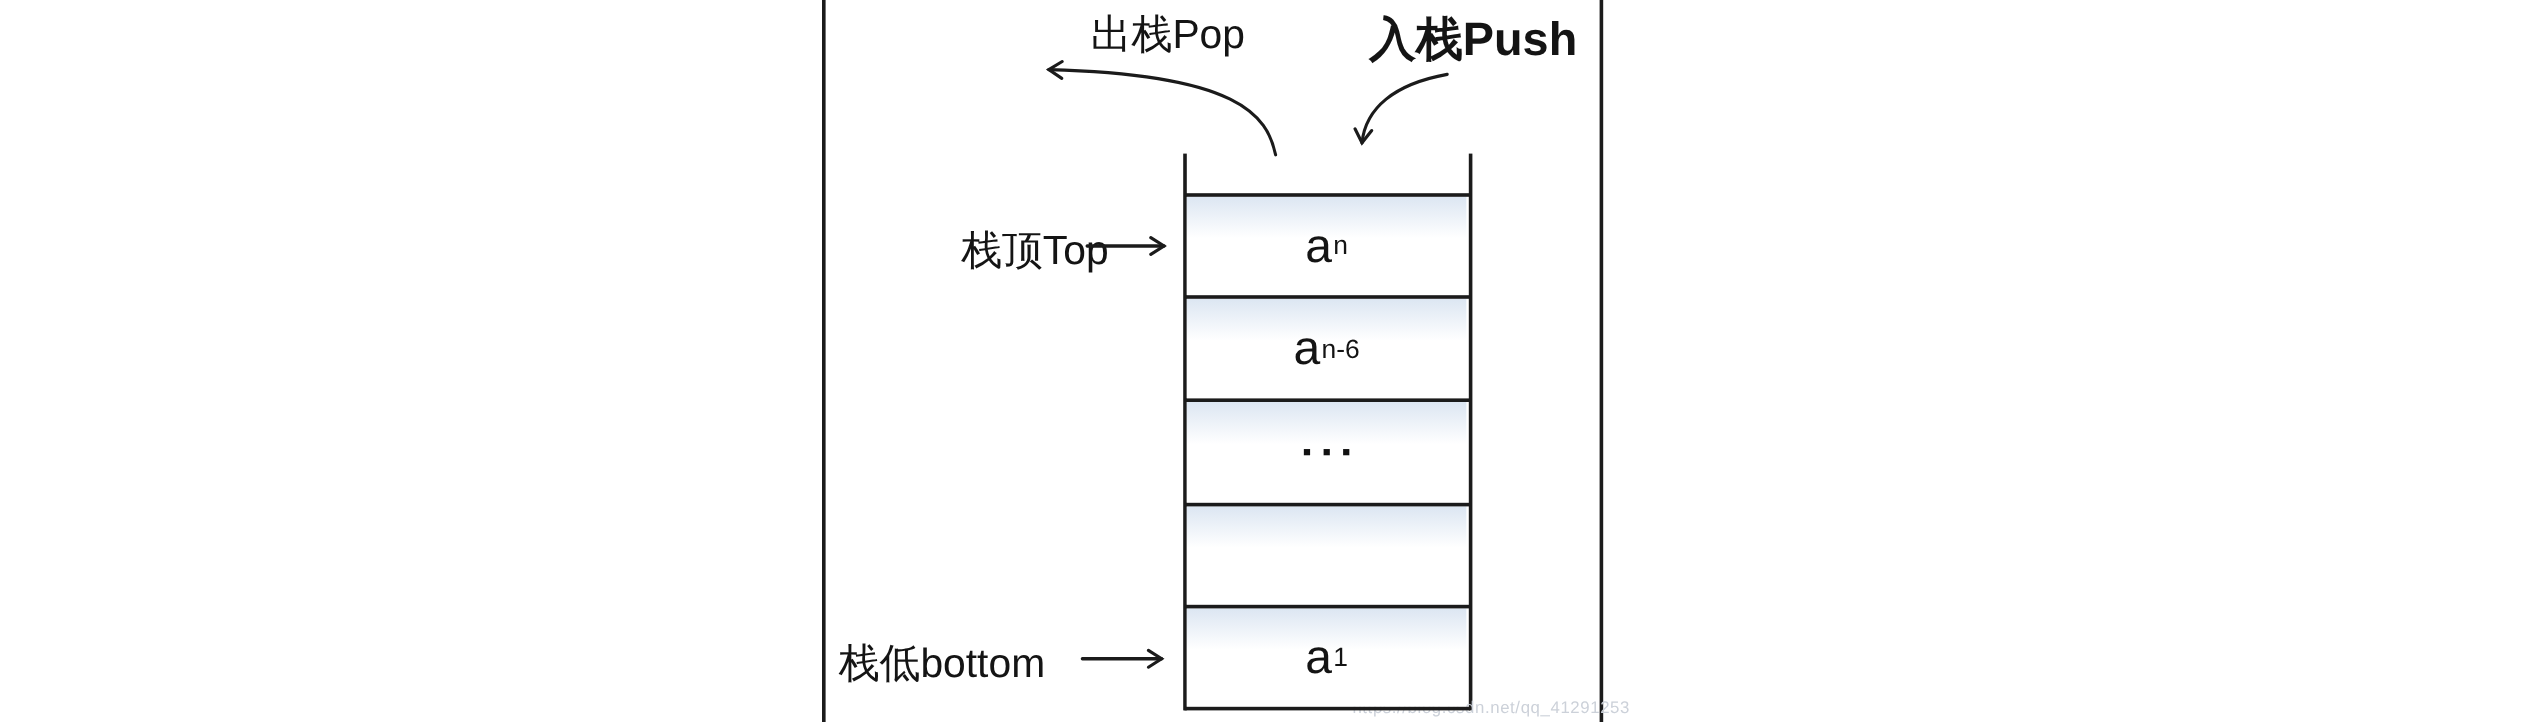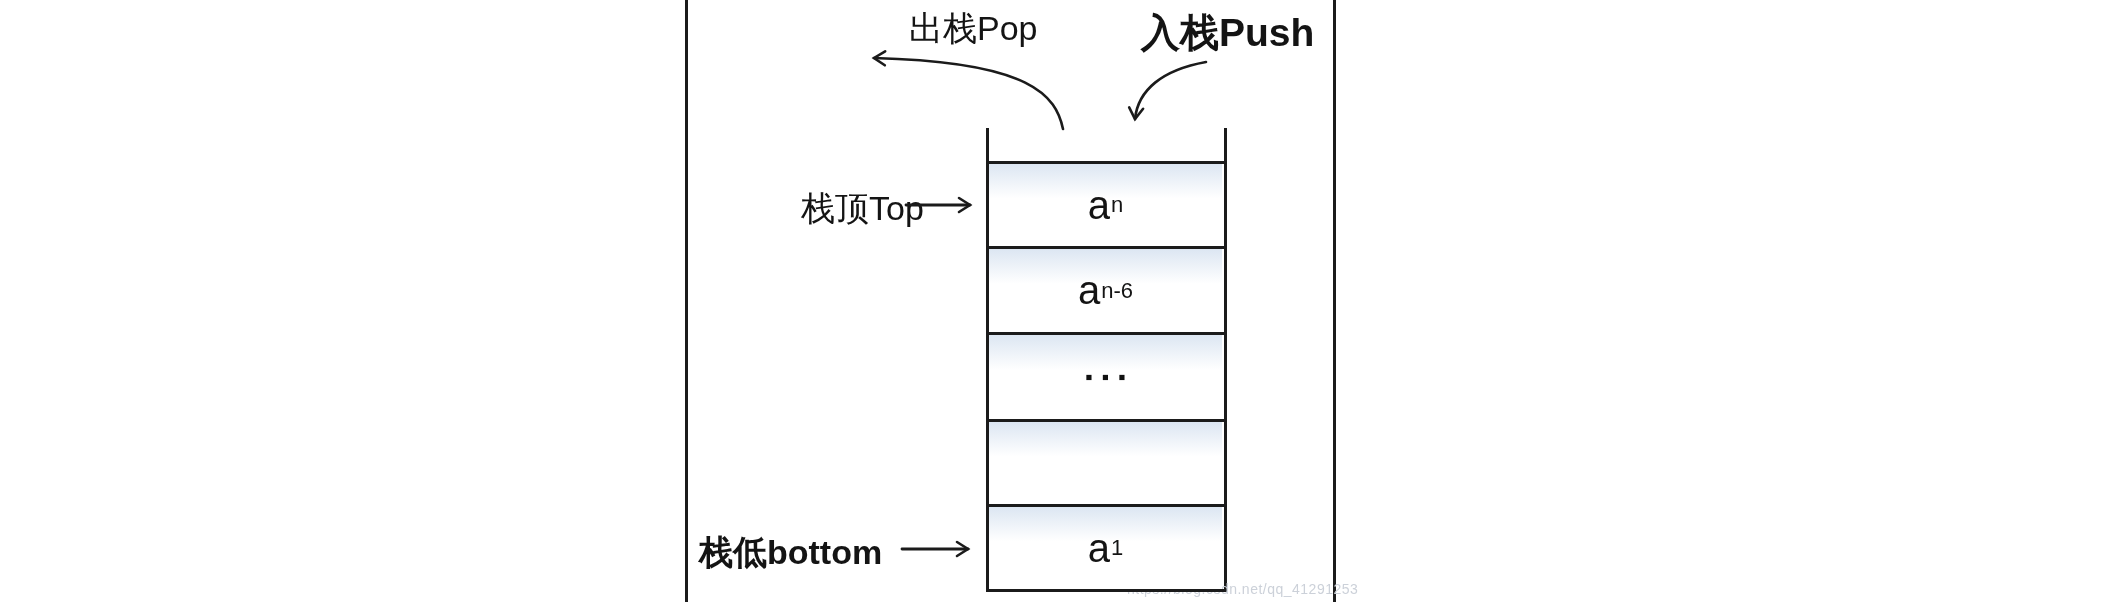--- a/index.html
+++ b/index.html
@@ -38,21 +38,21 @@
   .cell4{top:422px;height:82px;}
   .cell5{top:507px;height:82px;}
   .cell .sub{font-size:22px;vertical-align:-4px;margin-left:1px;letter-spacing:0;}
   .cell3 .base{font-size:21px;font-weight:700;letter-spacing:9px;padding-left:9px;color:#111;}
 
   
   .lbl{position:absolute;white-space:nowrap;color:#141414;}
   .lbl-pop{left:865px;top:6px;font-size:34px;margin-left:44px;}
   .lbl-push{left:1141px;top:6px;font-size:39px;font-weight:bold;}
   .lbl-top{left:753px;top:186px;font-size:34px;margin-left:48px;}
-  .lbl-bottom{left:699px;top:530px;font-size:34px;font-weight:bold;}
+  .lbl-bottom{left:699px;top:530px;font-size:34px;}
 
   
   .arrows{position:absolute;left:0;top:0;width:2110px;height:602px;z-index:4;pointer-events:none;}
 
   
   .watermark{
     position:absolute;left:1127px;top:581px;z-index:1;
     font-size:14px;letter-spacing:0.5px;color:#ccd1d9;white-space:nowrap;
   }
 </style>

